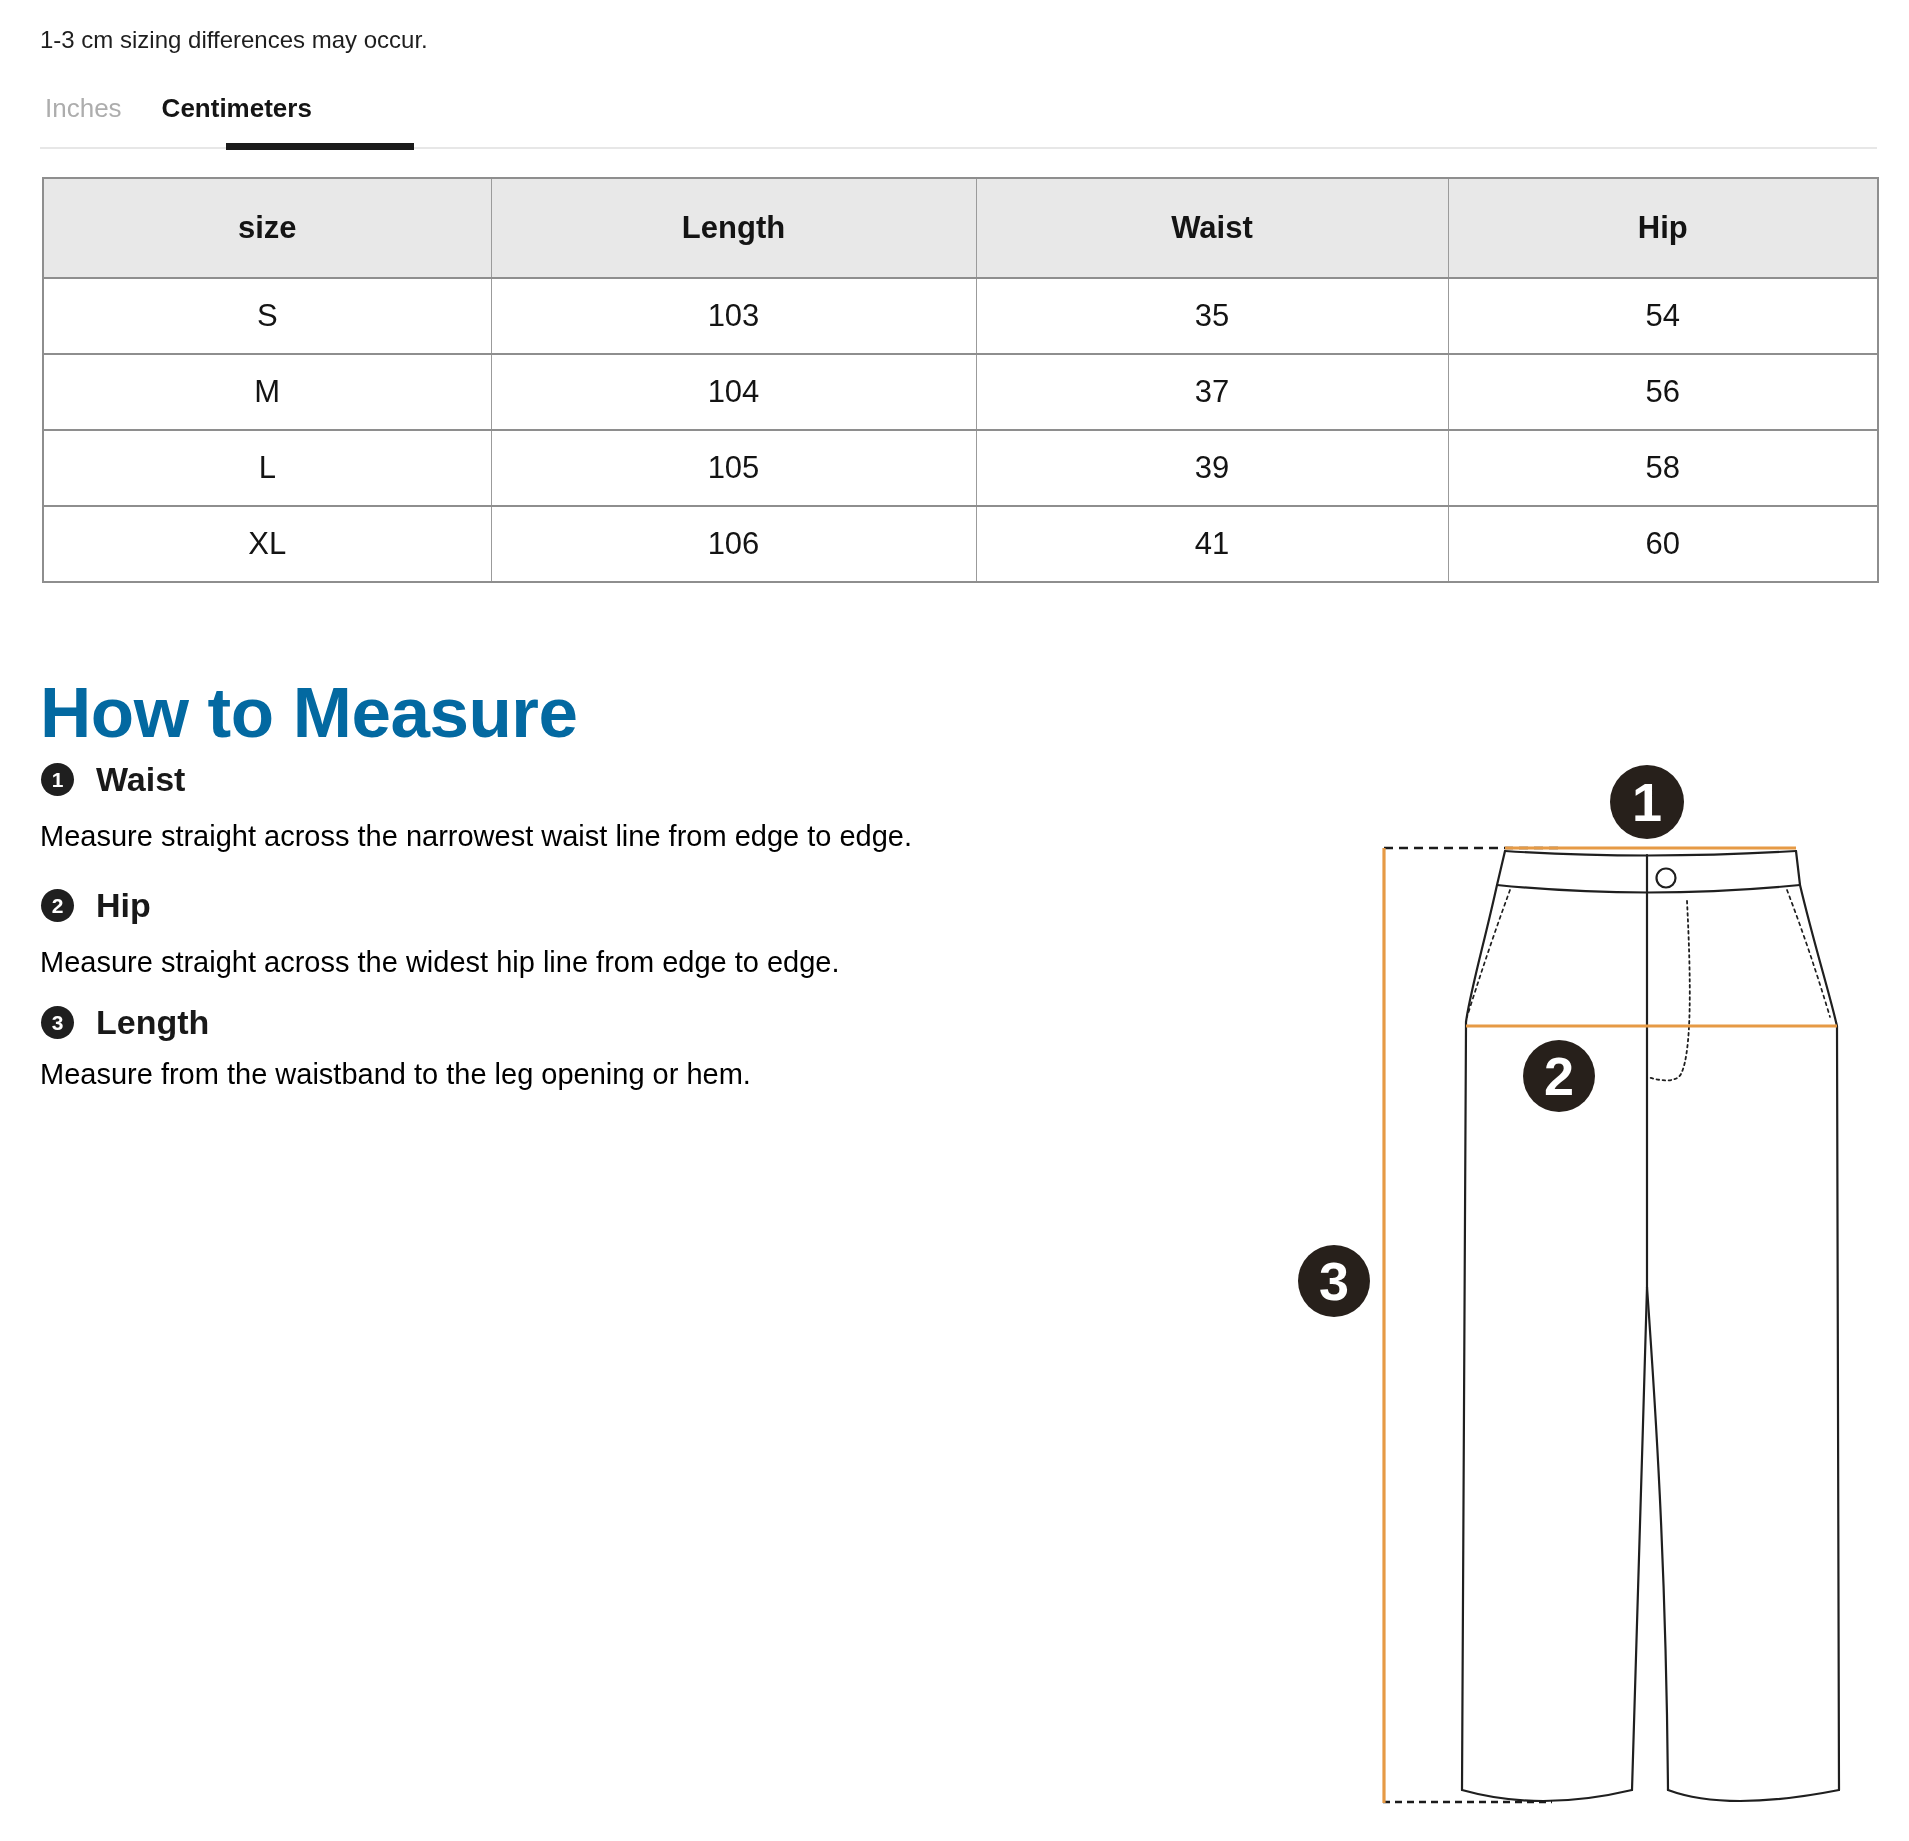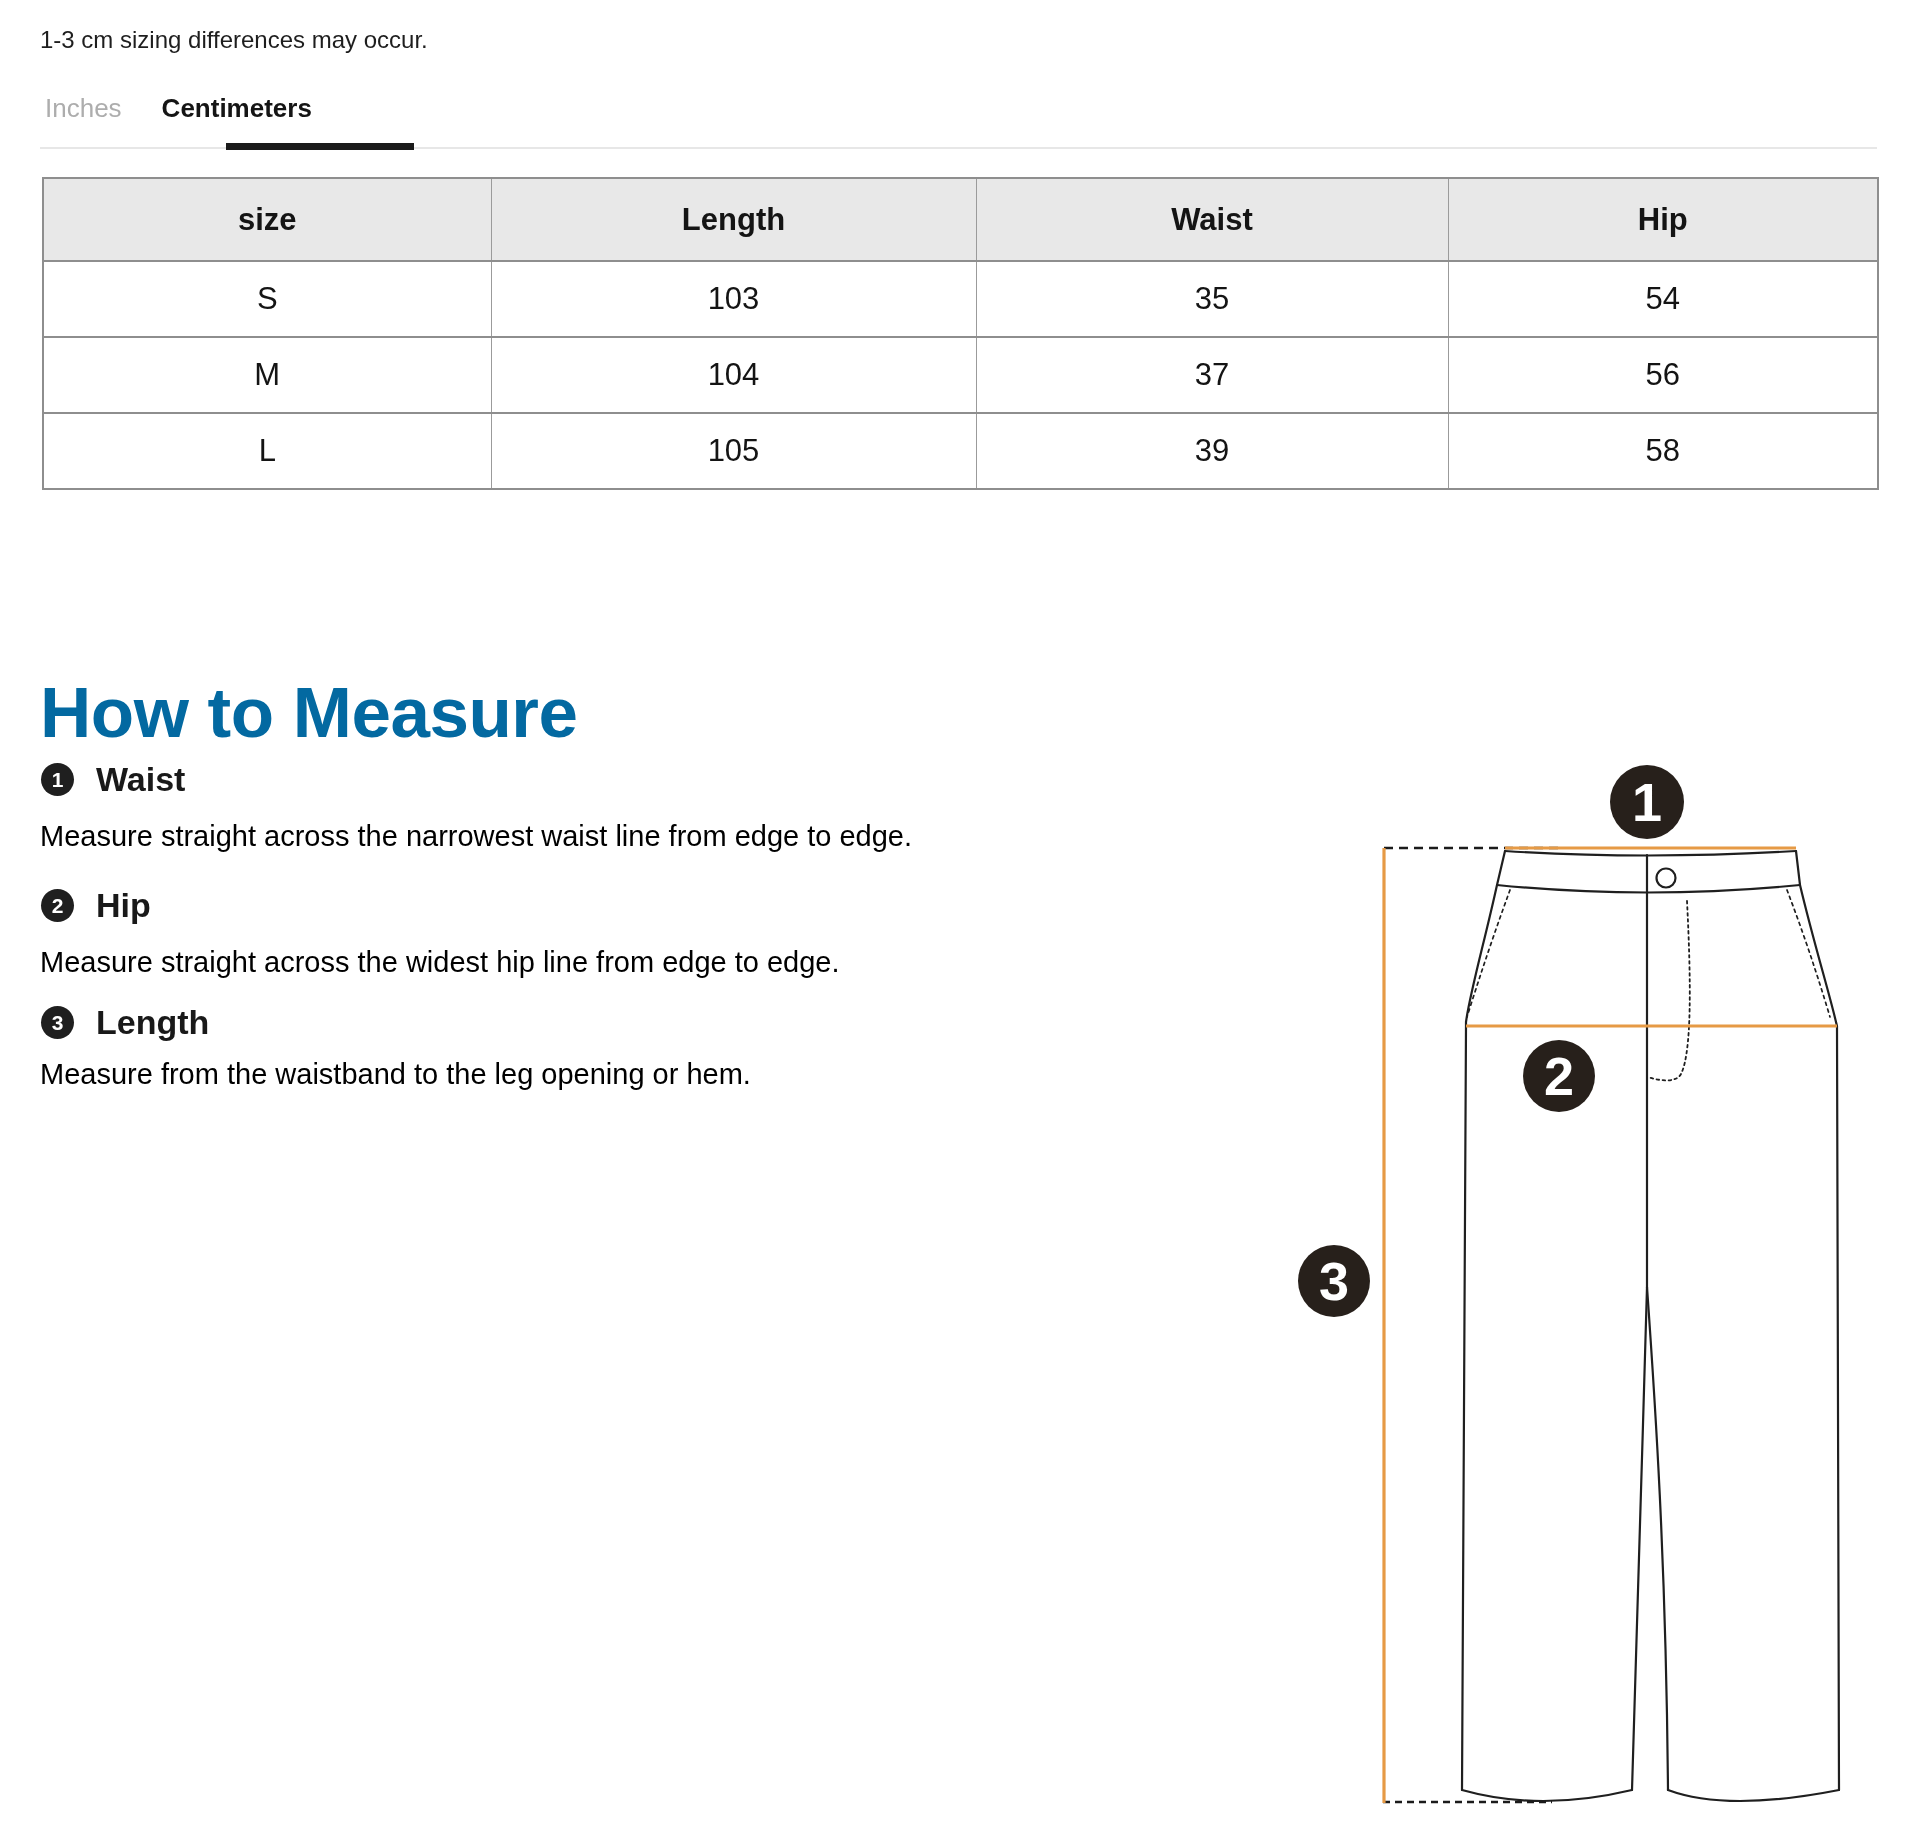--- a/index.html
+++ b/index.html
@@ -38,21 +38,21 @@
     font-size: 31px; color: #141414;
     border: 2px solid #8e8e8e;
   }
   table.size-table th, table.size-table td {
     border-top: 2px solid #8e8e8e;
     border-left: 1px solid #9b9b9b;
     text-align: center; vertical-align: middle;
     font-weight: 400;
   }
   table.size-table th {
-    background: #e8e8e8; font-weight: 700; height: 83px;
+    background: #e8e8e8; font-weight: 700; height: 100px;
   }
   table.size-table td { height: 76px; background: #ffffff; }
 
   h2.how-to-measure {
     position: absolute; left: 40px; top: 672px;
     font-size: 71px; font-weight: 700; color: #0369a1; letter-spacing: -0.5px;
   }
 
   .measure-item {
     position: absolute; left: 41px;
@@ -120,20 +120,26 @@
       <td>M</td>
       <td>104</td>
       <td>37</td>
       <td>56</td>
     </tr>
     <tr>
       <td>L</td>
       <td>105</td>
       <td>39</td>
       <td>58</td>
+    </tr>
+    <tr>
+      <td>XL</td>
+      <td>106</td>
+      <td>41</td>
+      <td>60</td>
     </tr>
   </tbody>
 </table>
 
 <h2 class="how-to-measure">How to Measure</h2>
 
 <div class="measure-item item-1">
   <div class="measure-badge">1</div>
   <div class="measure-label">Waist</div>
 </div>

